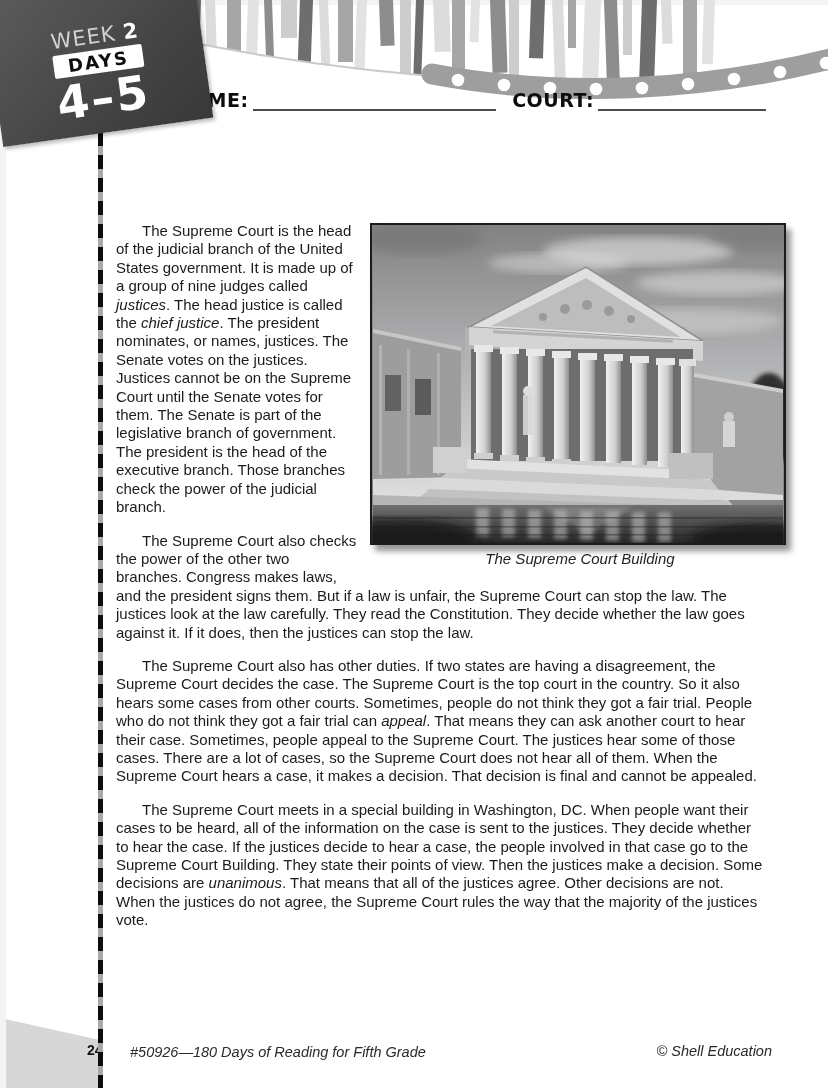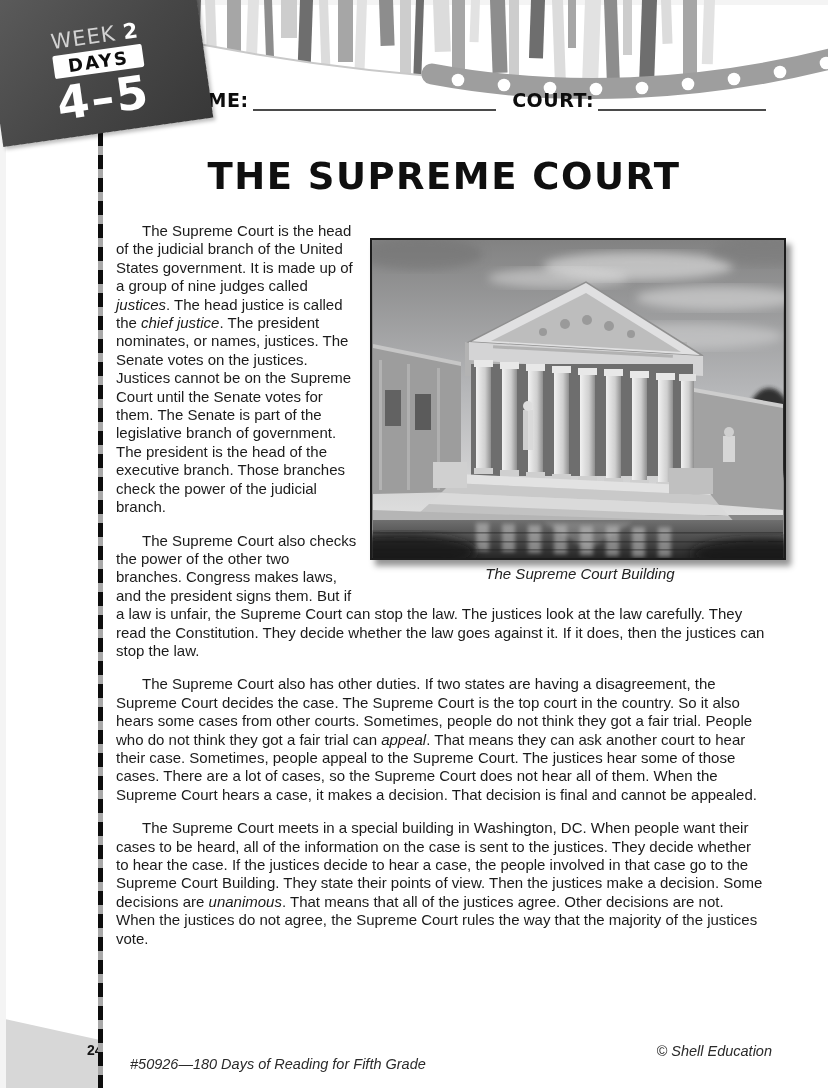--- a/index.html
+++ b/index.html
@@ -57,40 +57,40 @@
 
   
   .passage {
     position:absolute; left:110px; top:217px; width:650px; z-index:3;
     font-size:15px; line-height:18.4px; color:#1b1b1b; text-align:left;
   }
   .body-para { text-indent:26px; margin:0 0 15px 0; }
   .body-para em { font-style:italic;margin-top:44px; }
 
   
-  .photo-figure { float:right; width:420px; margin:16px -24px 4px 12px; }
+  .photo-figure { float:right; width:420px; margin:1px -24px 4px 12px; }
   .photo-frame {
     border:2px solid #1c1c1c; background:#888;
     box-shadow:5px 6px 6px rgba(0,0,0,.42);
     width:416px; height:322px; overflow:hidden;
   }
   .photo-frame svg { display:block; }
   .photo-caption { text-align:center; font-style:italic; font-size:15px; color:#222; margin-top:5px; text-indent:0; }
 
   
   .watermark {
     position:absolute; left:208px; top:512px; z-index:9; pointer-events:none;
     font-family:"DejaVu Sans",sans-serif; font-size:102px; font-weight:400;
     color:#7e7e7e; opacity:.5; letter-spacing:2px; white-space:nowrap;
   }
 
   
   .footer { position:absolute; left:0; top:1033px; width:828px; z-index:4; }
   .page-number { position:absolute; left:81px; top:4px; font-weight:700; font-size:14px; color:#141414; }
-  .book-ref { position:absolute; left:124px; top:18px; font-style:italic; font-size:14.5px; color:#2a2a2a; }
+  .book-ref { position:absolute; left:124px; top:6px; font-style:italic; font-size:14.5px; color:#2a2a2a; }
   .copyright { position:absolute; right:62px; top:5px; font-style:italic; font-size:14.5px; color:#2a2a2a;margin-left:25px; }
 </style>
 </head>
 <body>
 
 <div class="sheet">
 
   <svg class="top-fringe" id="fringe-svg" viewBox="0 0 694 118" xmlns="http://www.w3.org/2000/svg">
       <rect x="8" y="-6" width="13" height="66" fill="#8d8d8d" transform="rotate(-2 8 0)"></rect>
       <rect x="27" y="-6" width="9" height="98" fill="#cdcdcd" transform="rotate(0 27 0)"></rect>
@@ -148,21 +148,20 @@
   <div class="dashed-line"></div>
   <div class="corner-gray"></div>
 
   <div class="name-date-row">
     <span>NAME:</span>
     <span class="blank name"></span>
     <span>COURT:</span>
     <span class="blank date"></span>
   </div>
 
-  <h1 class="page-title">THE SUPREME COURT</h1>
 
   <div class="passage">
     <figure class="photo-figure">
       <div class="photo-frame">
         <svg width="412" height="318" viewBox="0 0 410 318" xmlns="http://www.w3.org/2000/svg">
           <defs>
             <linearGradient id="sky" x1="0" y1="0" x2="0" y2="1">
               <stop offset="0" stop-color="#828282"></stop>
               <stop offset="0.55" stop-color="#b6b7b9"></stop>
               <stop offset="1" stop-color="#dedede"></stop>

